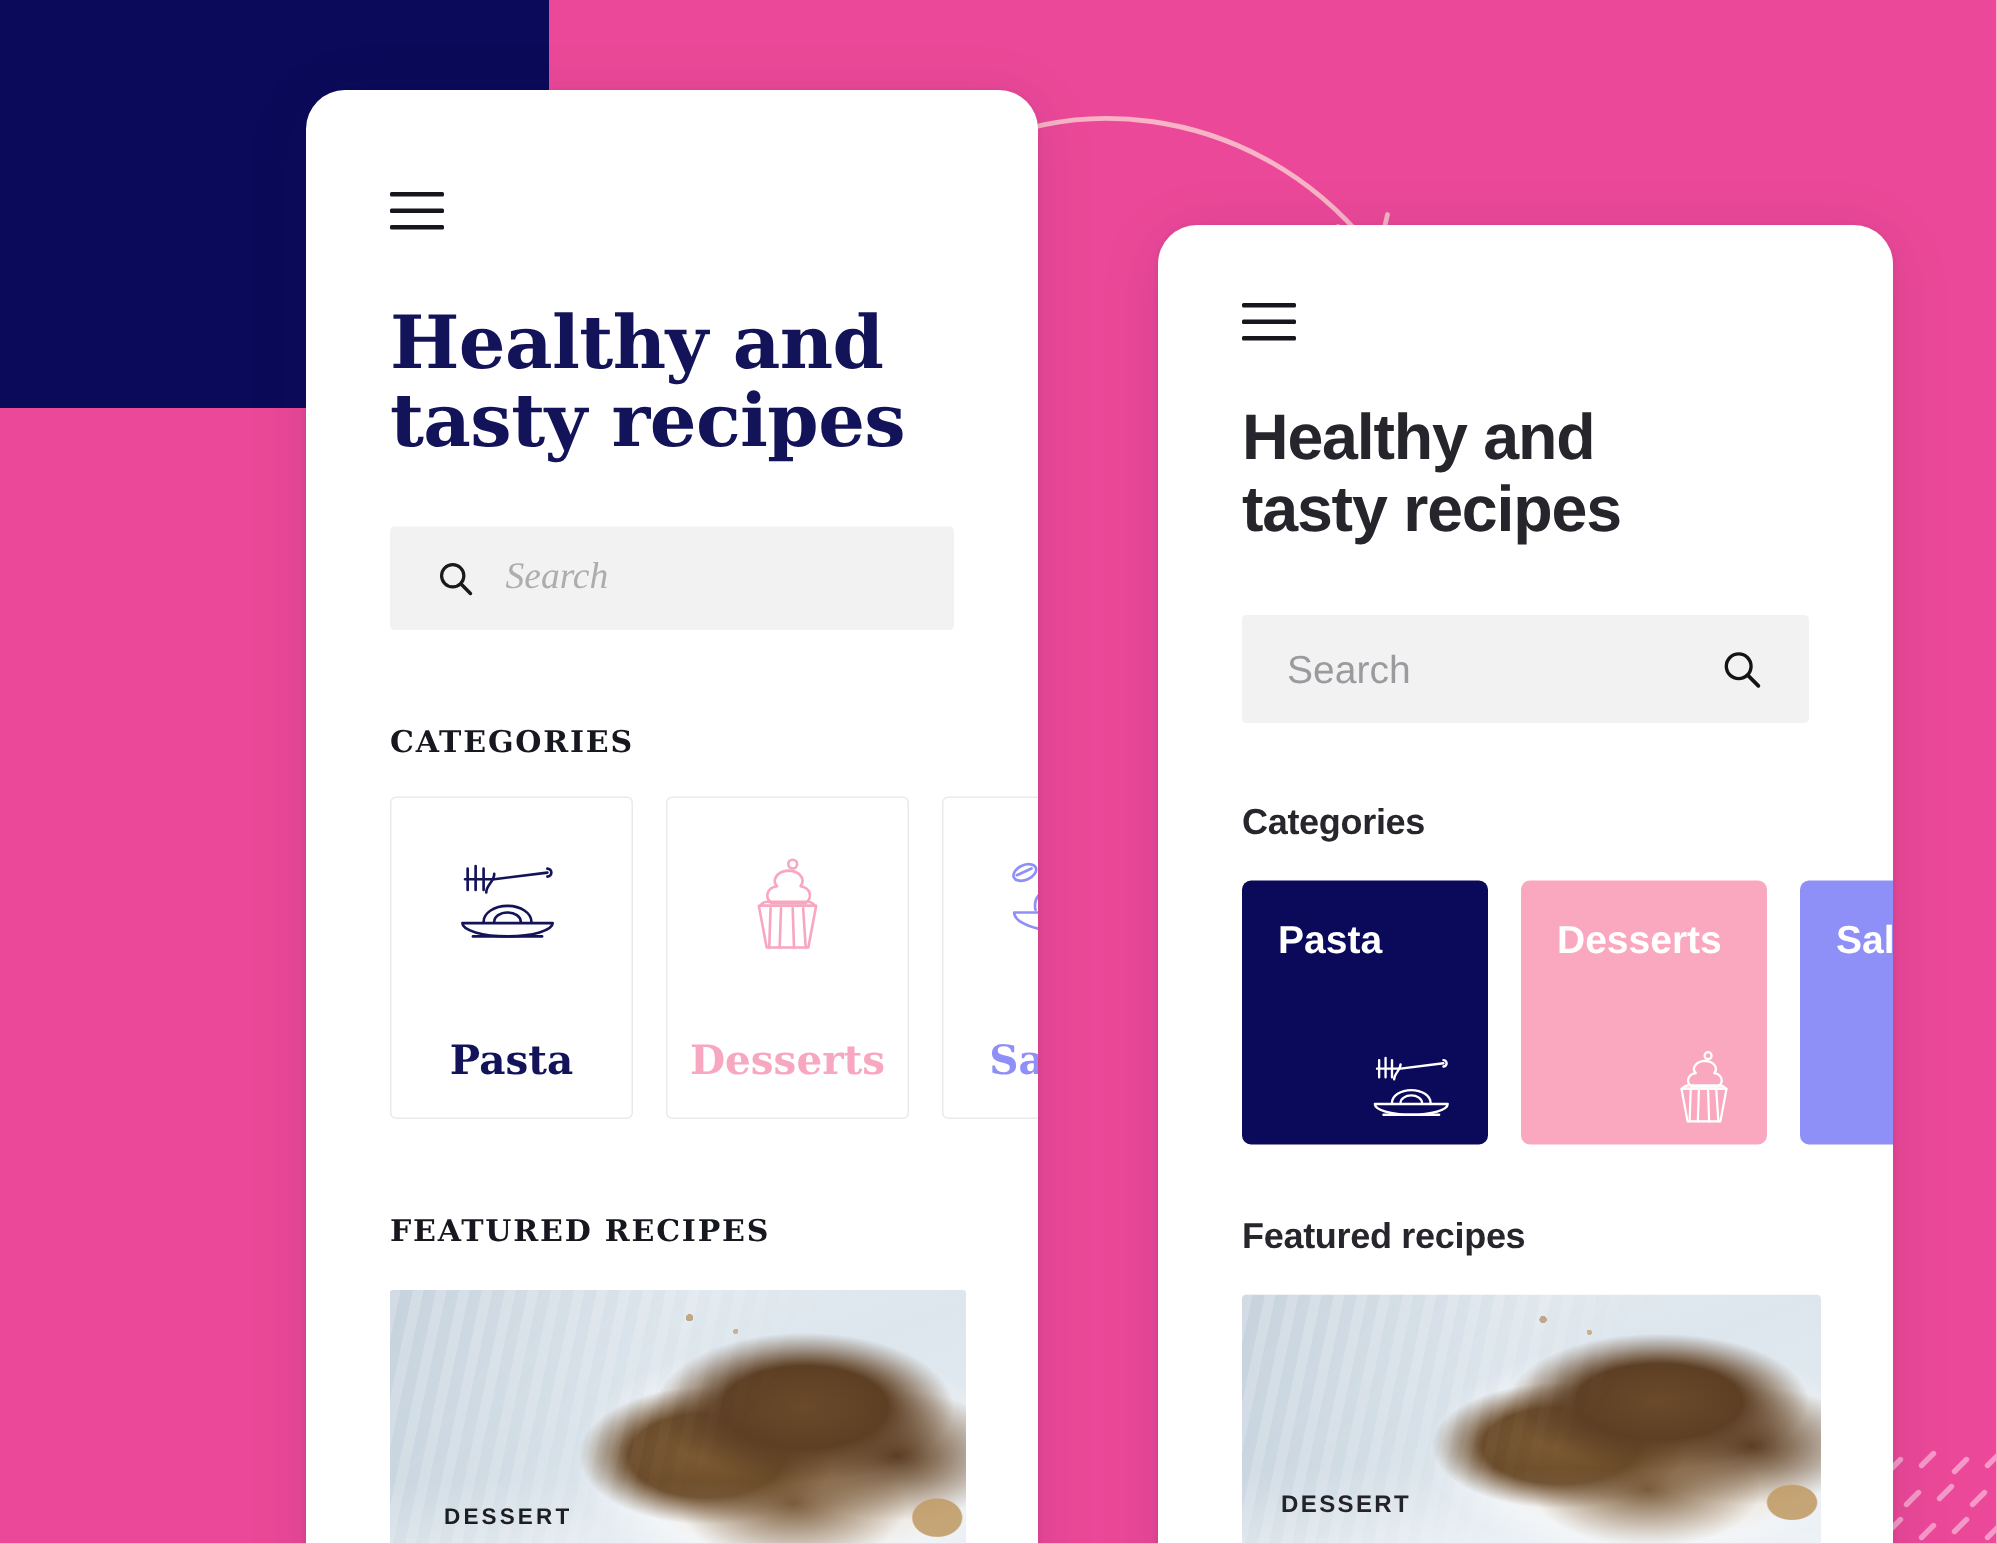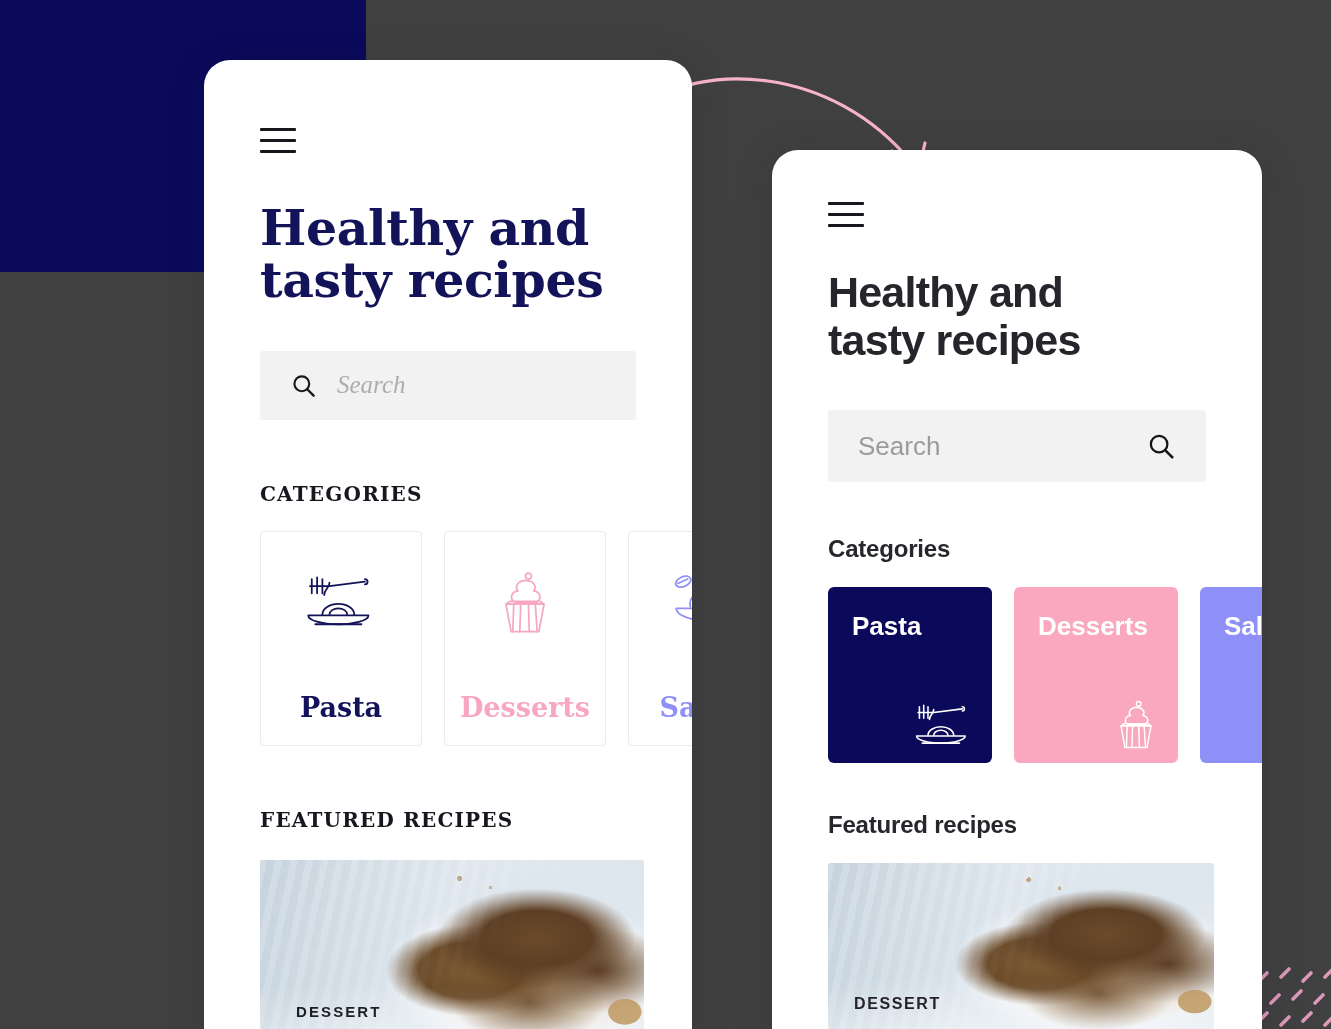--- a/index.html
+++ b/index.html
@@ -9,21 +9,21 @@
     height: 1029px;
     overflow: hidden;
     background: #ffffff;
     font-family: "Liberation Sans", sans-serif;
   }
 
   #stage {
     position: relative;
     width: 1331px;
     height: 1029px;
-    background: #404040;
+    background: #ec4899;
     overflow: hidden;
   }
 
   
   .navy-square {
     position: absolute;
     left: 0; top: 0;
     width: 366px; height: 272px;
     background: #0b0a5a;
   }

